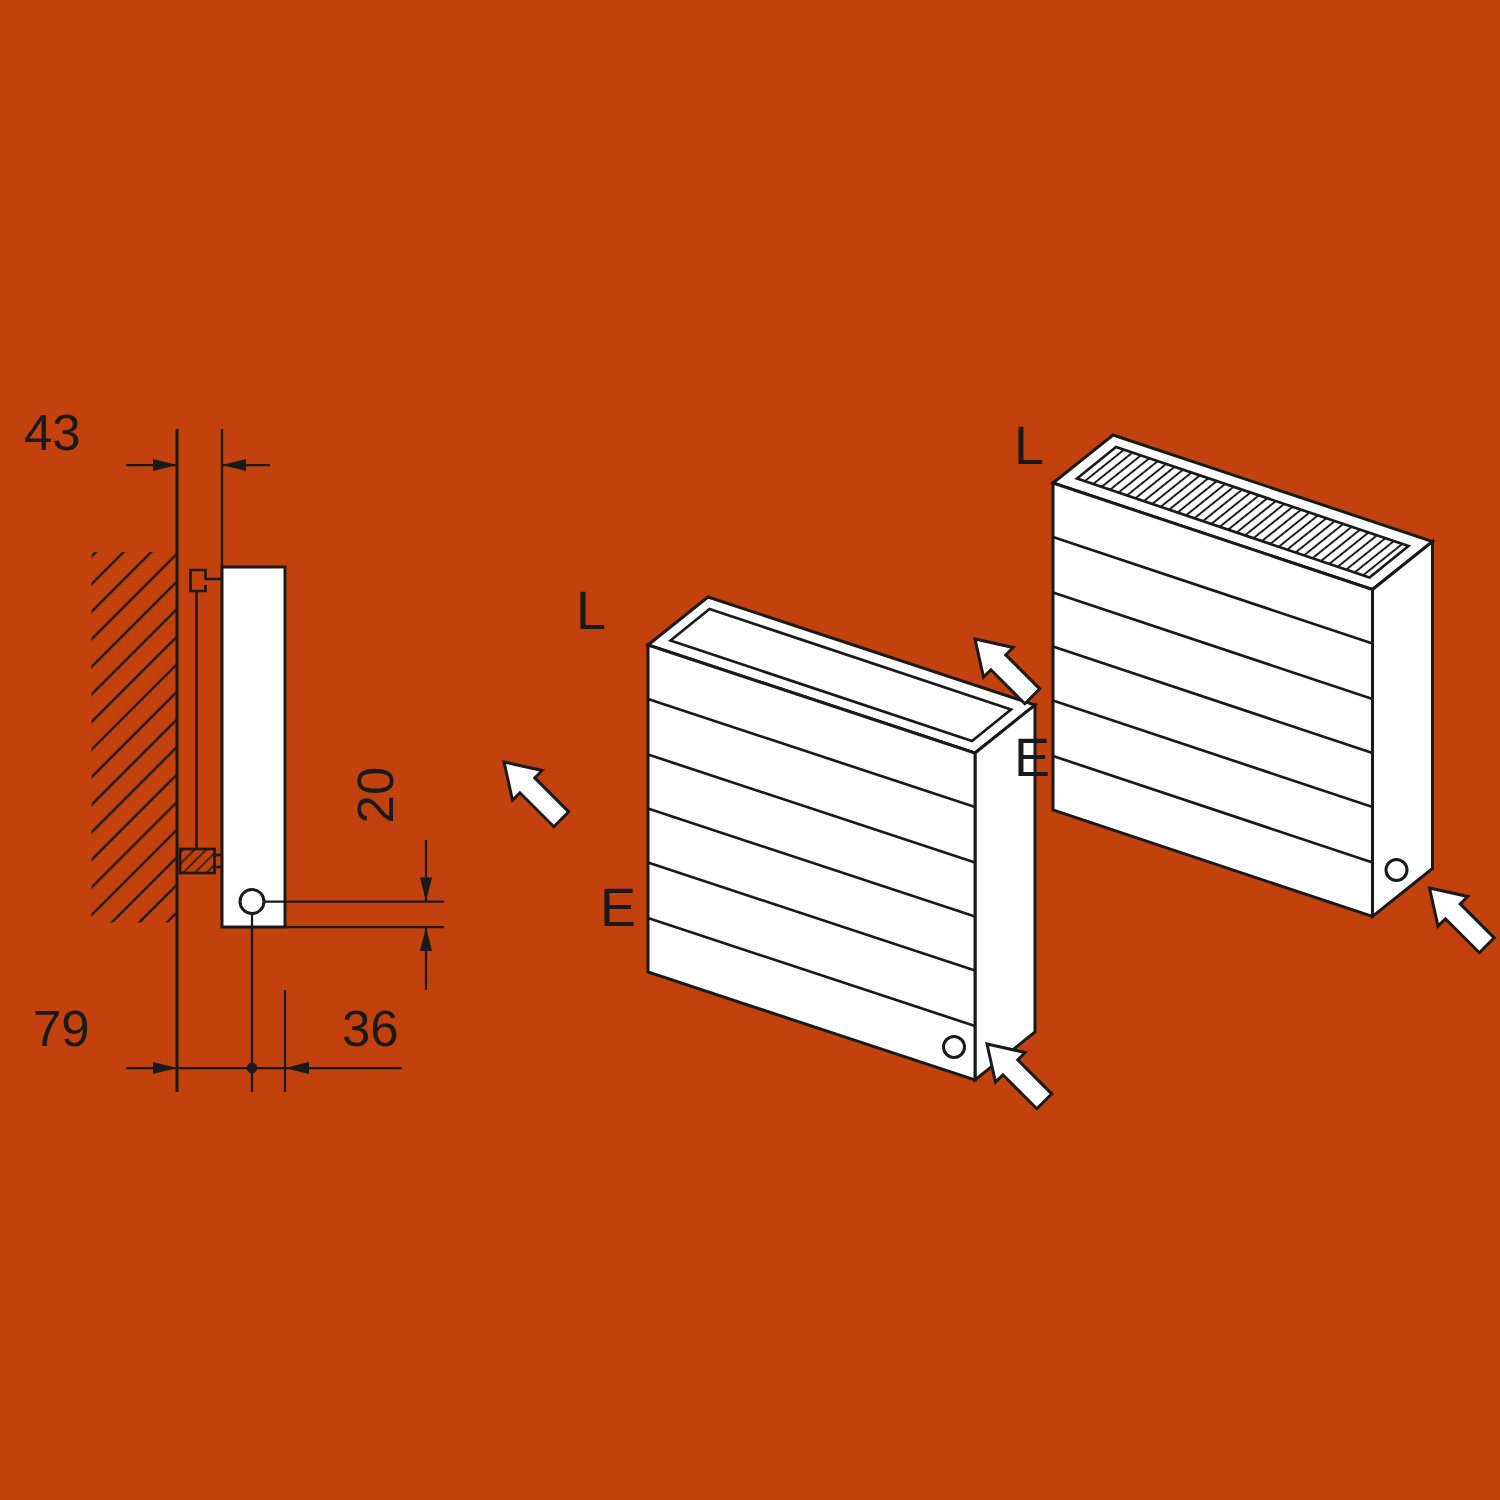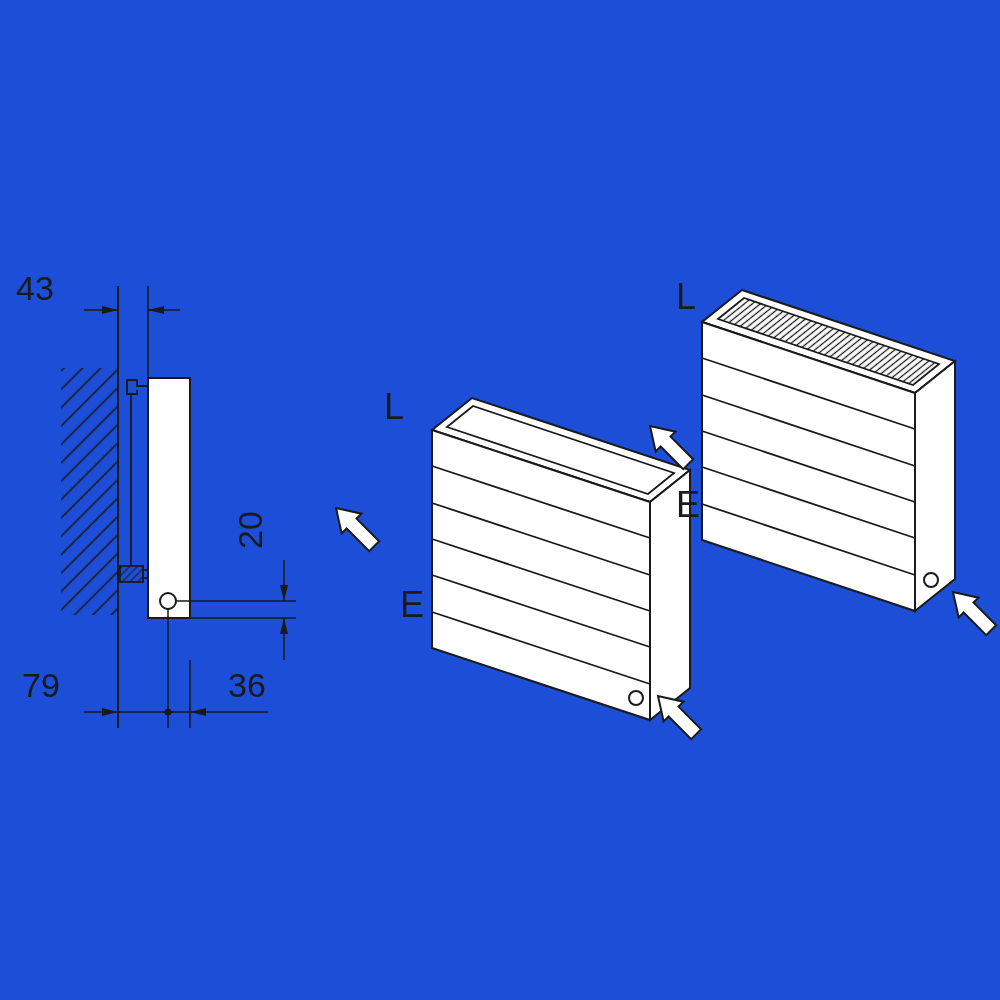--- a/index.html
+++ b/index.html
@@ -5,21 +5,21 @@
   html, body {
     margin: 0;
     padding: 0;
     background: #ffffff;
     font-family: "Liberation Sans", sans-serif;
   }
   .stage {
     position: relative;
     width: 1000px;
     height: 1000px;
-    background: #1d4ed8;
+    background: #c2410c;
     overflow: hidden;
   }
   svg text {
     fill: #1a1a1a;
     font-family: "Liberation Sans", sans-serif;
   }
   .dim-text { font-size: 34px; }
   .port-label { font-size: 36px; }
 </style>
 </head>

